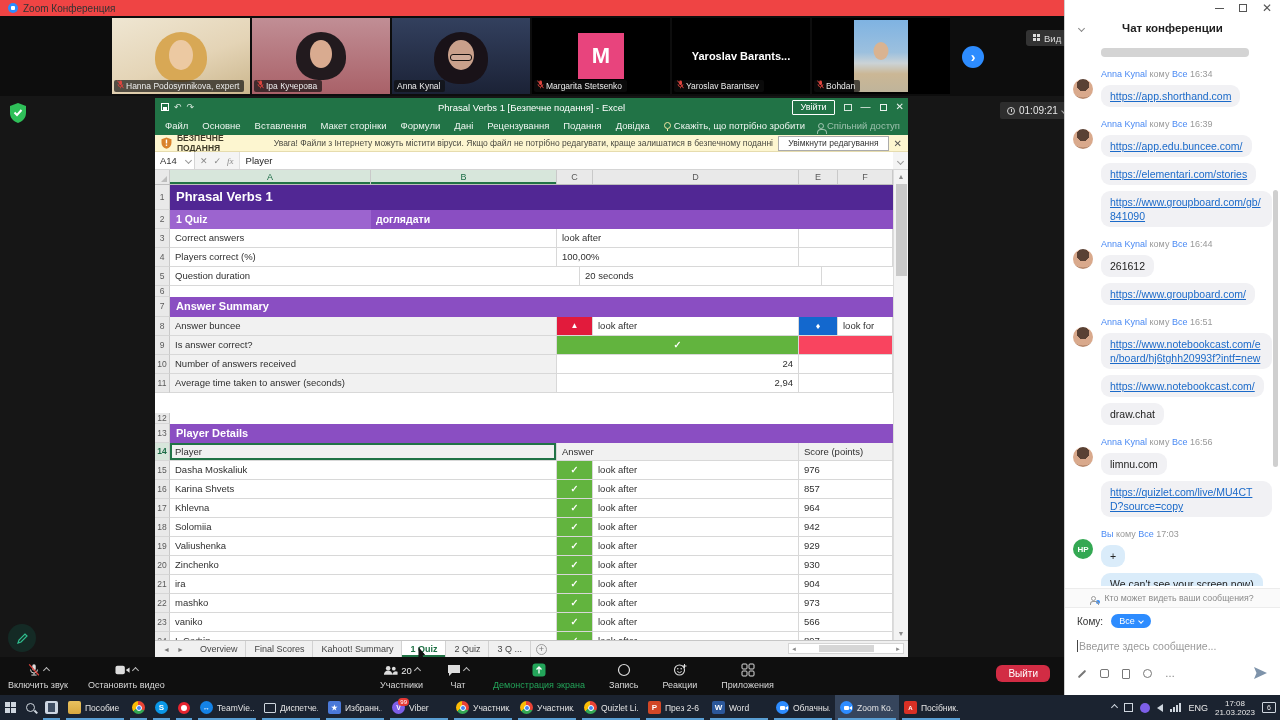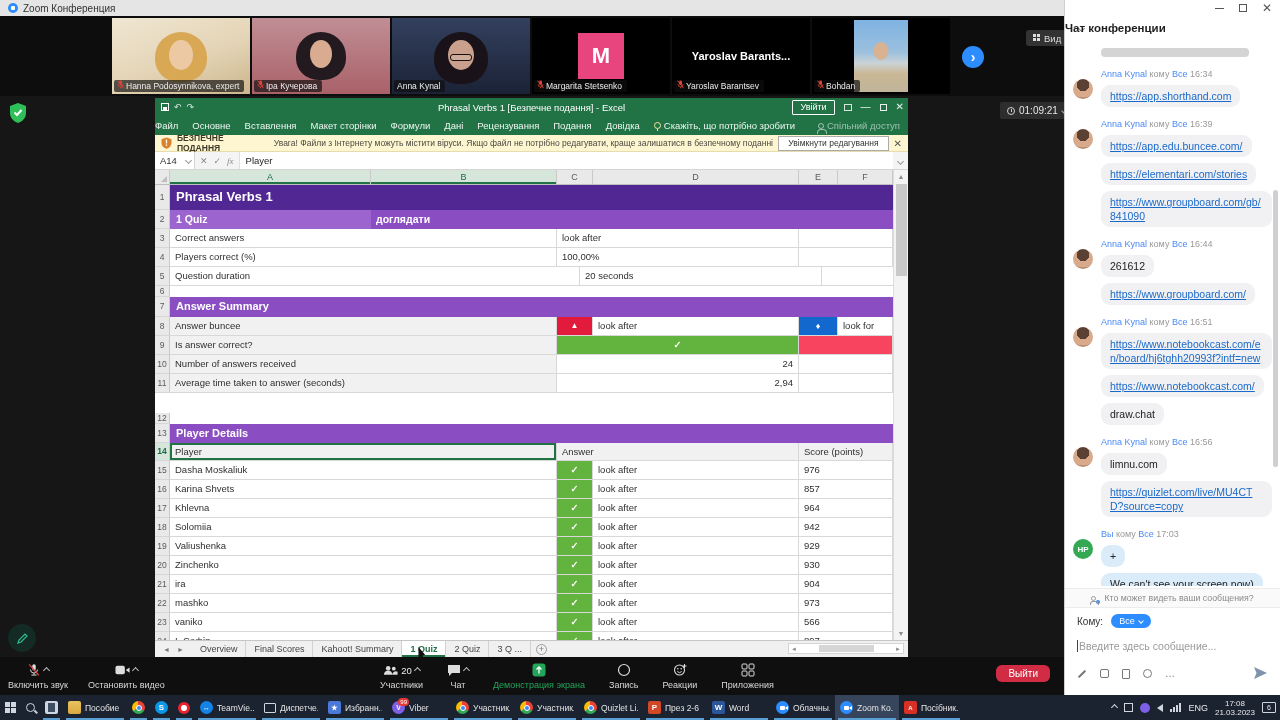--- a/index.html
+++ b/index.html
@@ -1,21 +1,21 @@
 <!DOCTYPE html>
 <html><head>
 <meta charset="utf-8">
 <style>
   * { margin:0; padding:0; box-sizing:border-box; }
   html,body { width:1280px; height:720px; overflow:hidden; }
   body { font-family:"Liberation Sans", sans-serif; background:#000; }
   .screen { position:relative; width:1280px; height:720px; background:#101010; overflow:hidden; }
 
   
-  .topbar { position:absolute; left:0; top:0; width:1064px; height:16px; background:#e5e5e5; display:flex; align-items:center; z-index:5; }
+  .topbar { position:absolute; left:0; top:0; width:1064px; height:16px; background:#ef4444; display:flex; align-items:center; z-index:5; }
   .zoom-app-ic { width:10px; height:10px; border-radius:50%; background:#2d8cff; margin:0 5px 0 8px; position:relative; flex:none; }
   .zoom-app-ic::after { content:""; position:absolute; left:3px; top:3px; width:4px; height:4px; background:#fff; border-radius:1px; }
   .topbar-title { font-size:10px; color:#333; }
   .share-banner { position:absolute; left:481px; top:0; height:16px; background:#23a55a; color:#fff; font-size:10px; line-height:16px; padding:0 10px; }
   .view-settings { position:absolute; left:655px; top:0; height:16px; background:#232323; color:#e8e8e8; font-size:10px; line-height:16px; padding:0 22px 0 9px; }
   .view-settings .chev { position:absolute; right:8px; top:5px; }
   .chev { width:5px; height:5px; border-right:1px solid #bbb; border-bottom:1px solid #bbb; transform:rotate(45deg); display:inline-block; }
   .chev.up { transform:rotate(-135deg); }
 
   
@@ -57,21 +57,21 @@
   .save-ic::after { content:""; position:absolute; left:1px; top:3px; width:4px; height:3px; background:#fff; }
   .undo-ic, .redo-ic { font-size:9px; color:#d7e7dd; }
   .xl-title { position:absolute; left:0; right:0; text-align:center; font-size:9.5px; color:#fff; }
   .xl-tb-right { position:absolute; right:4px; display:flex; align-items:center; gap:9px; }
   .signin-btn { border:1px solid #fff; color:#fff; font-size:9px; padding:0 7px; line-height:13px; border-radius:1px; background:transparent; }
   .ribdisp-ic { width:8px; height:7px; border:1px solid #d7e7dd; }
   .wc { color:#eaf2ee; font-size:10px; line-height:10px; }
   .wc-box { width:7px; height:7px; border:1px solid #eaf2ee; display:inline-block; }
   .xl-ribbon { position:absolute; left:0; top:18px; width:100%; height:19px; background:#217346; display:flex; align-items:center; color:#fff; }
   .rtab { font-size:9.5px; padding:0 7px; line-height:19px; color:#eef5f0; }
-  .rtab.first { padding-left:0; }
+  .rtab.first { padding-left:10px; }
   .tellme { display:flex; align-items:center; gap:3px; font-size:9.5px; color:#eef5f0; padding:0 7px; }
   .bulb { width:7px; height:7px; border:1px solid #f4e6a2; border-radius:50%; position:relative; }
   .bulb::after { content:""; position:absolute; left:2px; top:6px; width:1px; height:2px; background:#f4e6a2; }
   .share-access { position:absolute; right:8px; font-size:9.5px; color:rgba(255,255,255,.55); display:flex; gap:3px; align-items:center; }
   .person-ic { width:6px; height:6px; border-radius:50%; border:1px solid rgba(255,255,255,.55); position:relative; }
   .person-ic::after { content:""; position:absolute; left:-2px; top:5px; width:8px; height:4px; border-radius:4px 4px 0 0; border:1px solid rgba(255,255,255,.55); border-bottom:none; }
   .xl-protected { position:absolute; left:0; top:37px; width:100%; height:17px; background:#fdf6d0; border-bottom:1px solid #e6dcae; display:flex; align-items:center; gap:5px; padding:0 6px; }
   .pv-title { font-weight:bold; font-size:8.5px; color:#3f3a28; }
   .pv-msg { font-size:8.5px; color:#4a4a42; white-space:nowrap; overflow:hidden; }
   .pv-btn { border:1px solid #ababab; background:#fff; font-size:8.5px; padding:0 9px; line-height:13px; color:#333; white-space:nowrap; }
@@ -176,21 +176,21 @@
   .notif { width:14px; height:11px; border:1px solid #cfd6de; border-radius:1px; color:#e8e8e8; font-size:7px; display:flex; align-items:center; justify-content:center; }
 
   
   .chat { position:absolute; right:0; top:0; width:216px; height:695px; background:#fff; border-left:1px solid #cfcfcf; z-index:6; }
   .chat-wc { position:absolute; right:8px; top:3px; display:flex; align-items:center; gap:15px; }
   .wcg { color:#555; }
   .wcg.min { width:9px; height:1px; background:#555; }
   .wcg.max { width:8px; height:8px; border:1px solid #555; }
   .wcg.close { font-size:12px; line-height:10px; }
   .chat-collapse { position:absolute; left:14px; top:26px; border-color:#888; }
-  .chat-title { position:absolute; left:0; right:0; top:22px; font-weight:bold; font-size:11.5px; color:#1f1f1f; }
+  .chat-title { position:absolute; left:0; right:0; top:22px; text-align:center; font-weight:bold; font-size:11.5px; color:#1f1f1f; }
   .chat-list { position:absolute; left:8px; right:8px; top:48px; height:538px; overflow:hidden; }
   .cut-bubble { margin-left:28px; width:148px; height:9px; border-radius:4px; background:#d4d4d4; }
   .cgroup { position:relative; margin-top:12px; }
   .cg-head { margin-left:28px; font-size:9px; color:#999; }
   .cg-head .nm { color:#4a8af4; }
   .avatar { position:absolute; left:0; top:10px; width:20px; height:20px; border-radius:50%; overflow:hidden; }
   .av-photo { background:radial-gradient(circle at 50% 30%,#5a4134 0 36%,#d9a98c 37% 72%,#b98a6e 73%); }
   .av-hp { background:#34a853; color:#fff; font-size:8px; font-weight:bold; display:flex; align-items:center; justify-content:center; }
   .bub { margin:6px 0 0 28px; display:table; max-width:172px; background:#f1f1f4; border-radius:9px; padding:4px 9px; font-size:10.5px; color:#222; word-break:break-all; line-height:14px; }
   .bub.own { background:#daecfa; }

